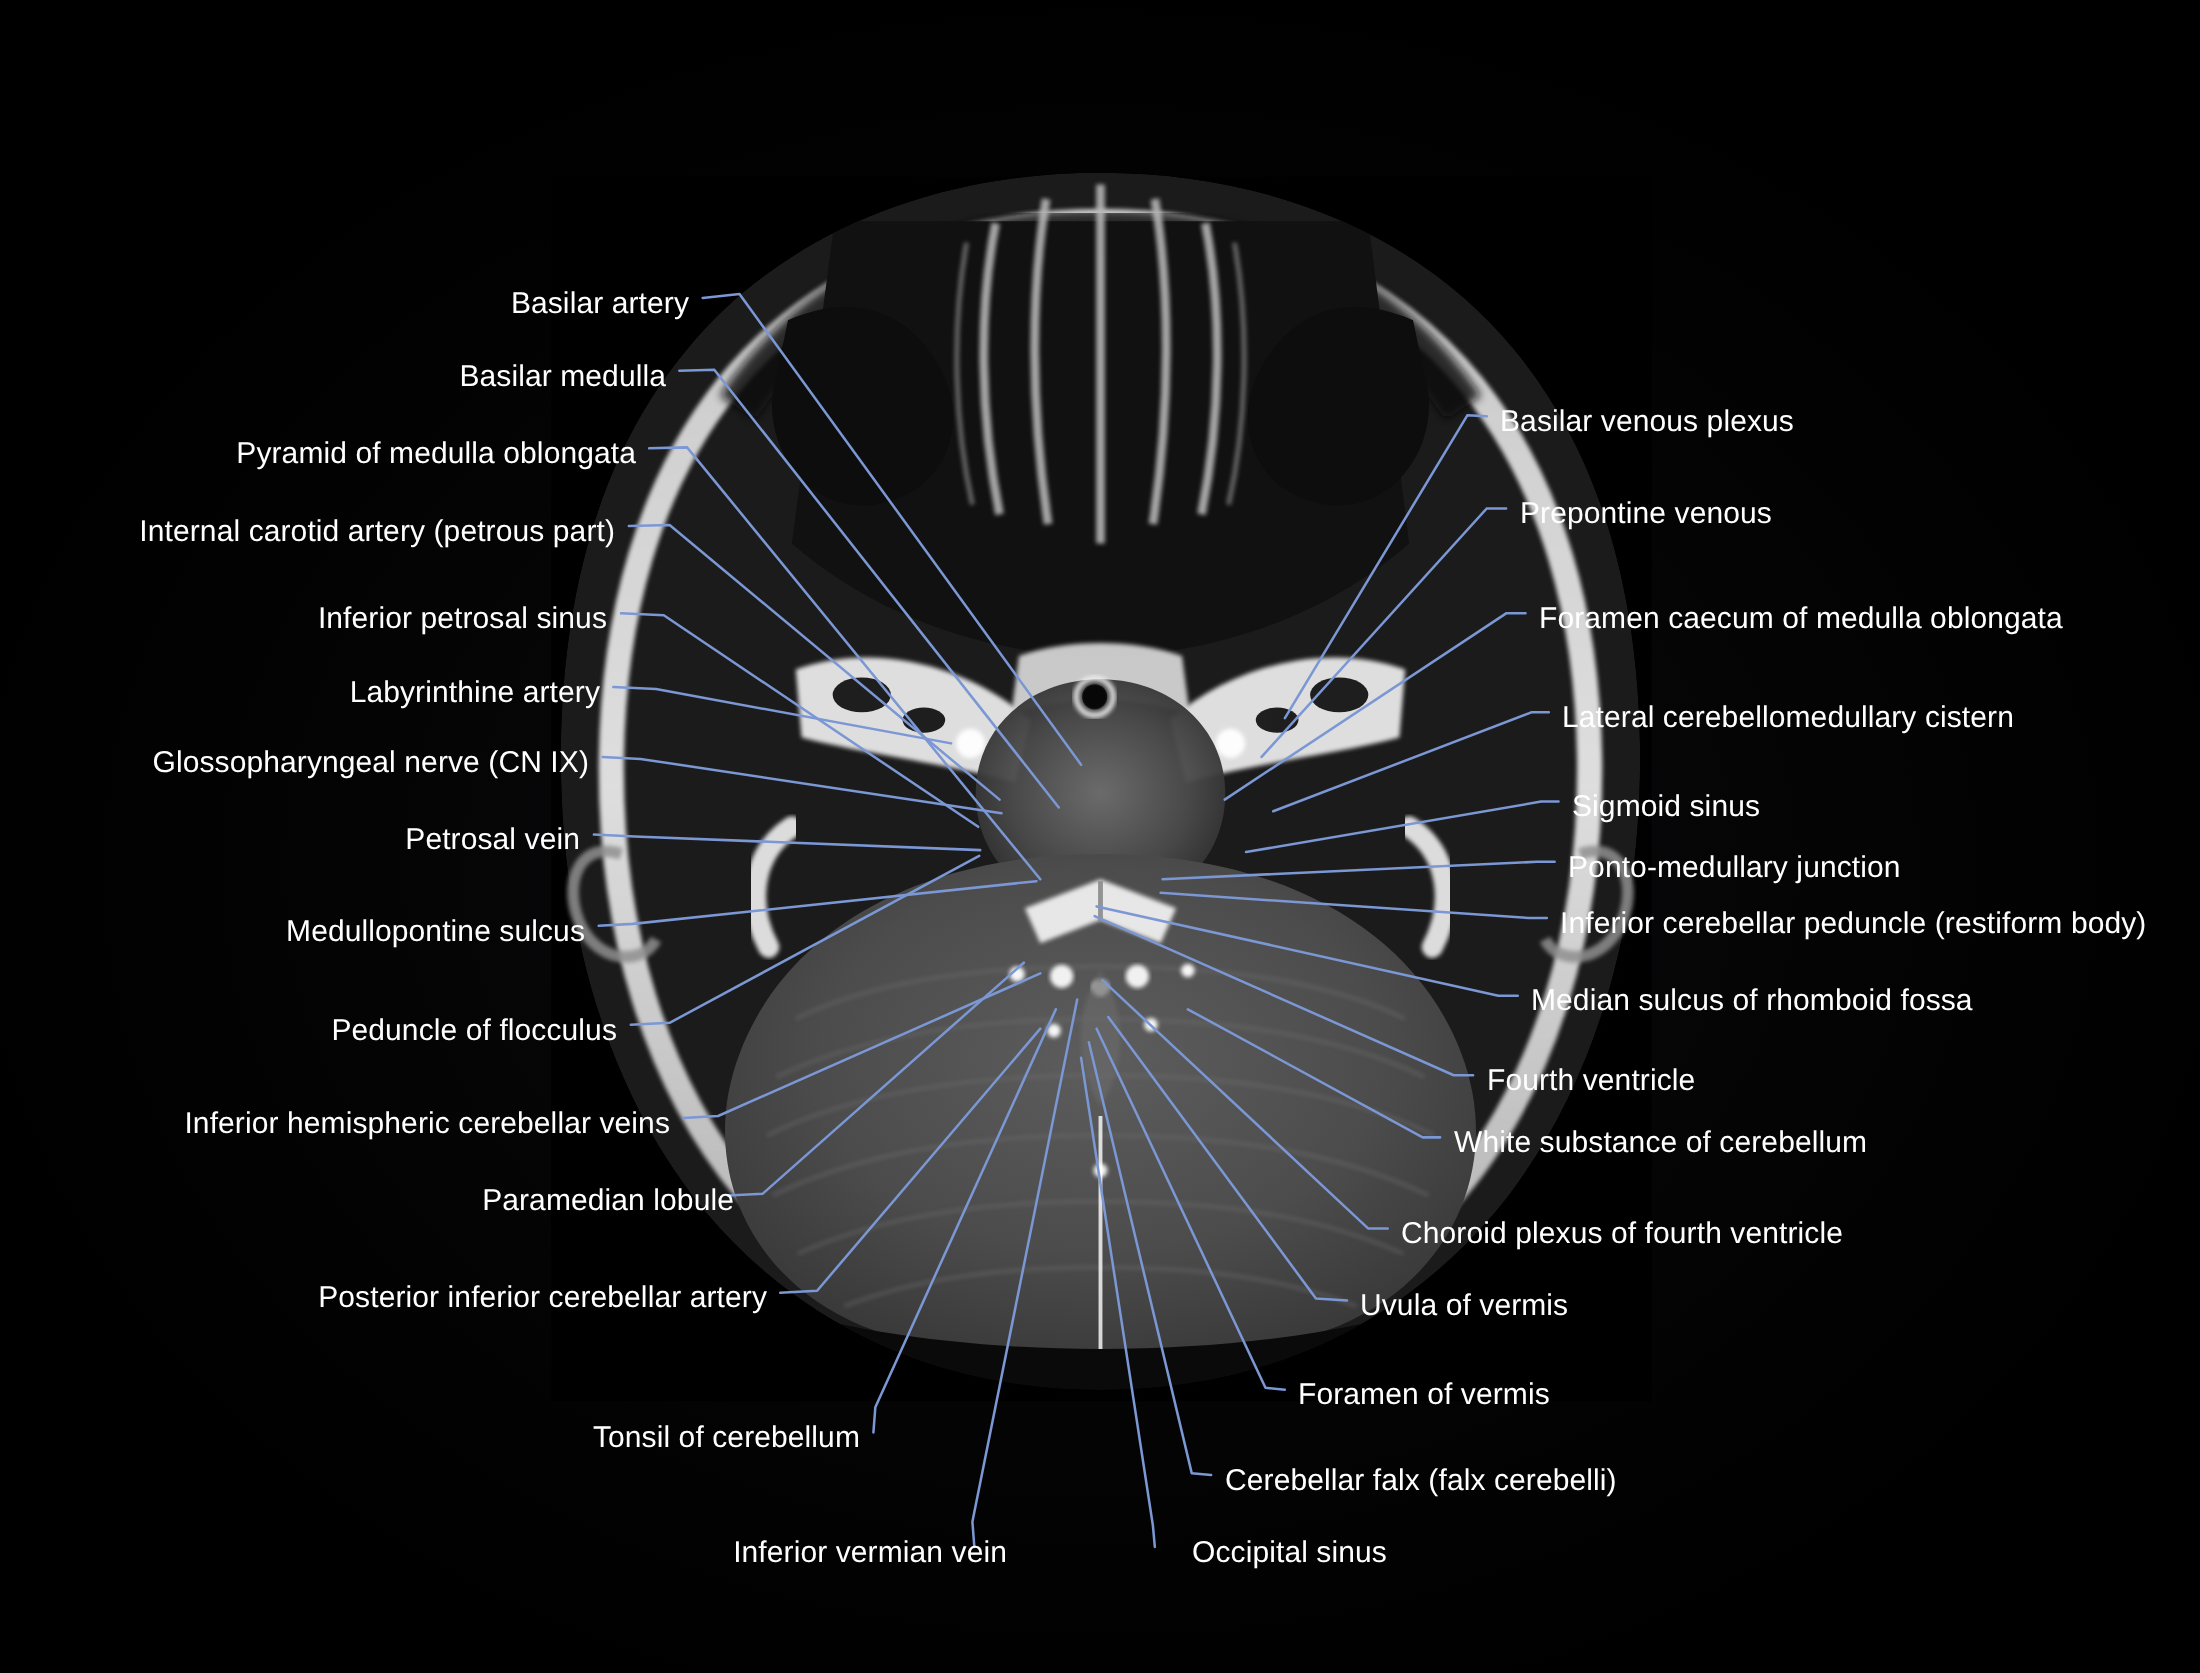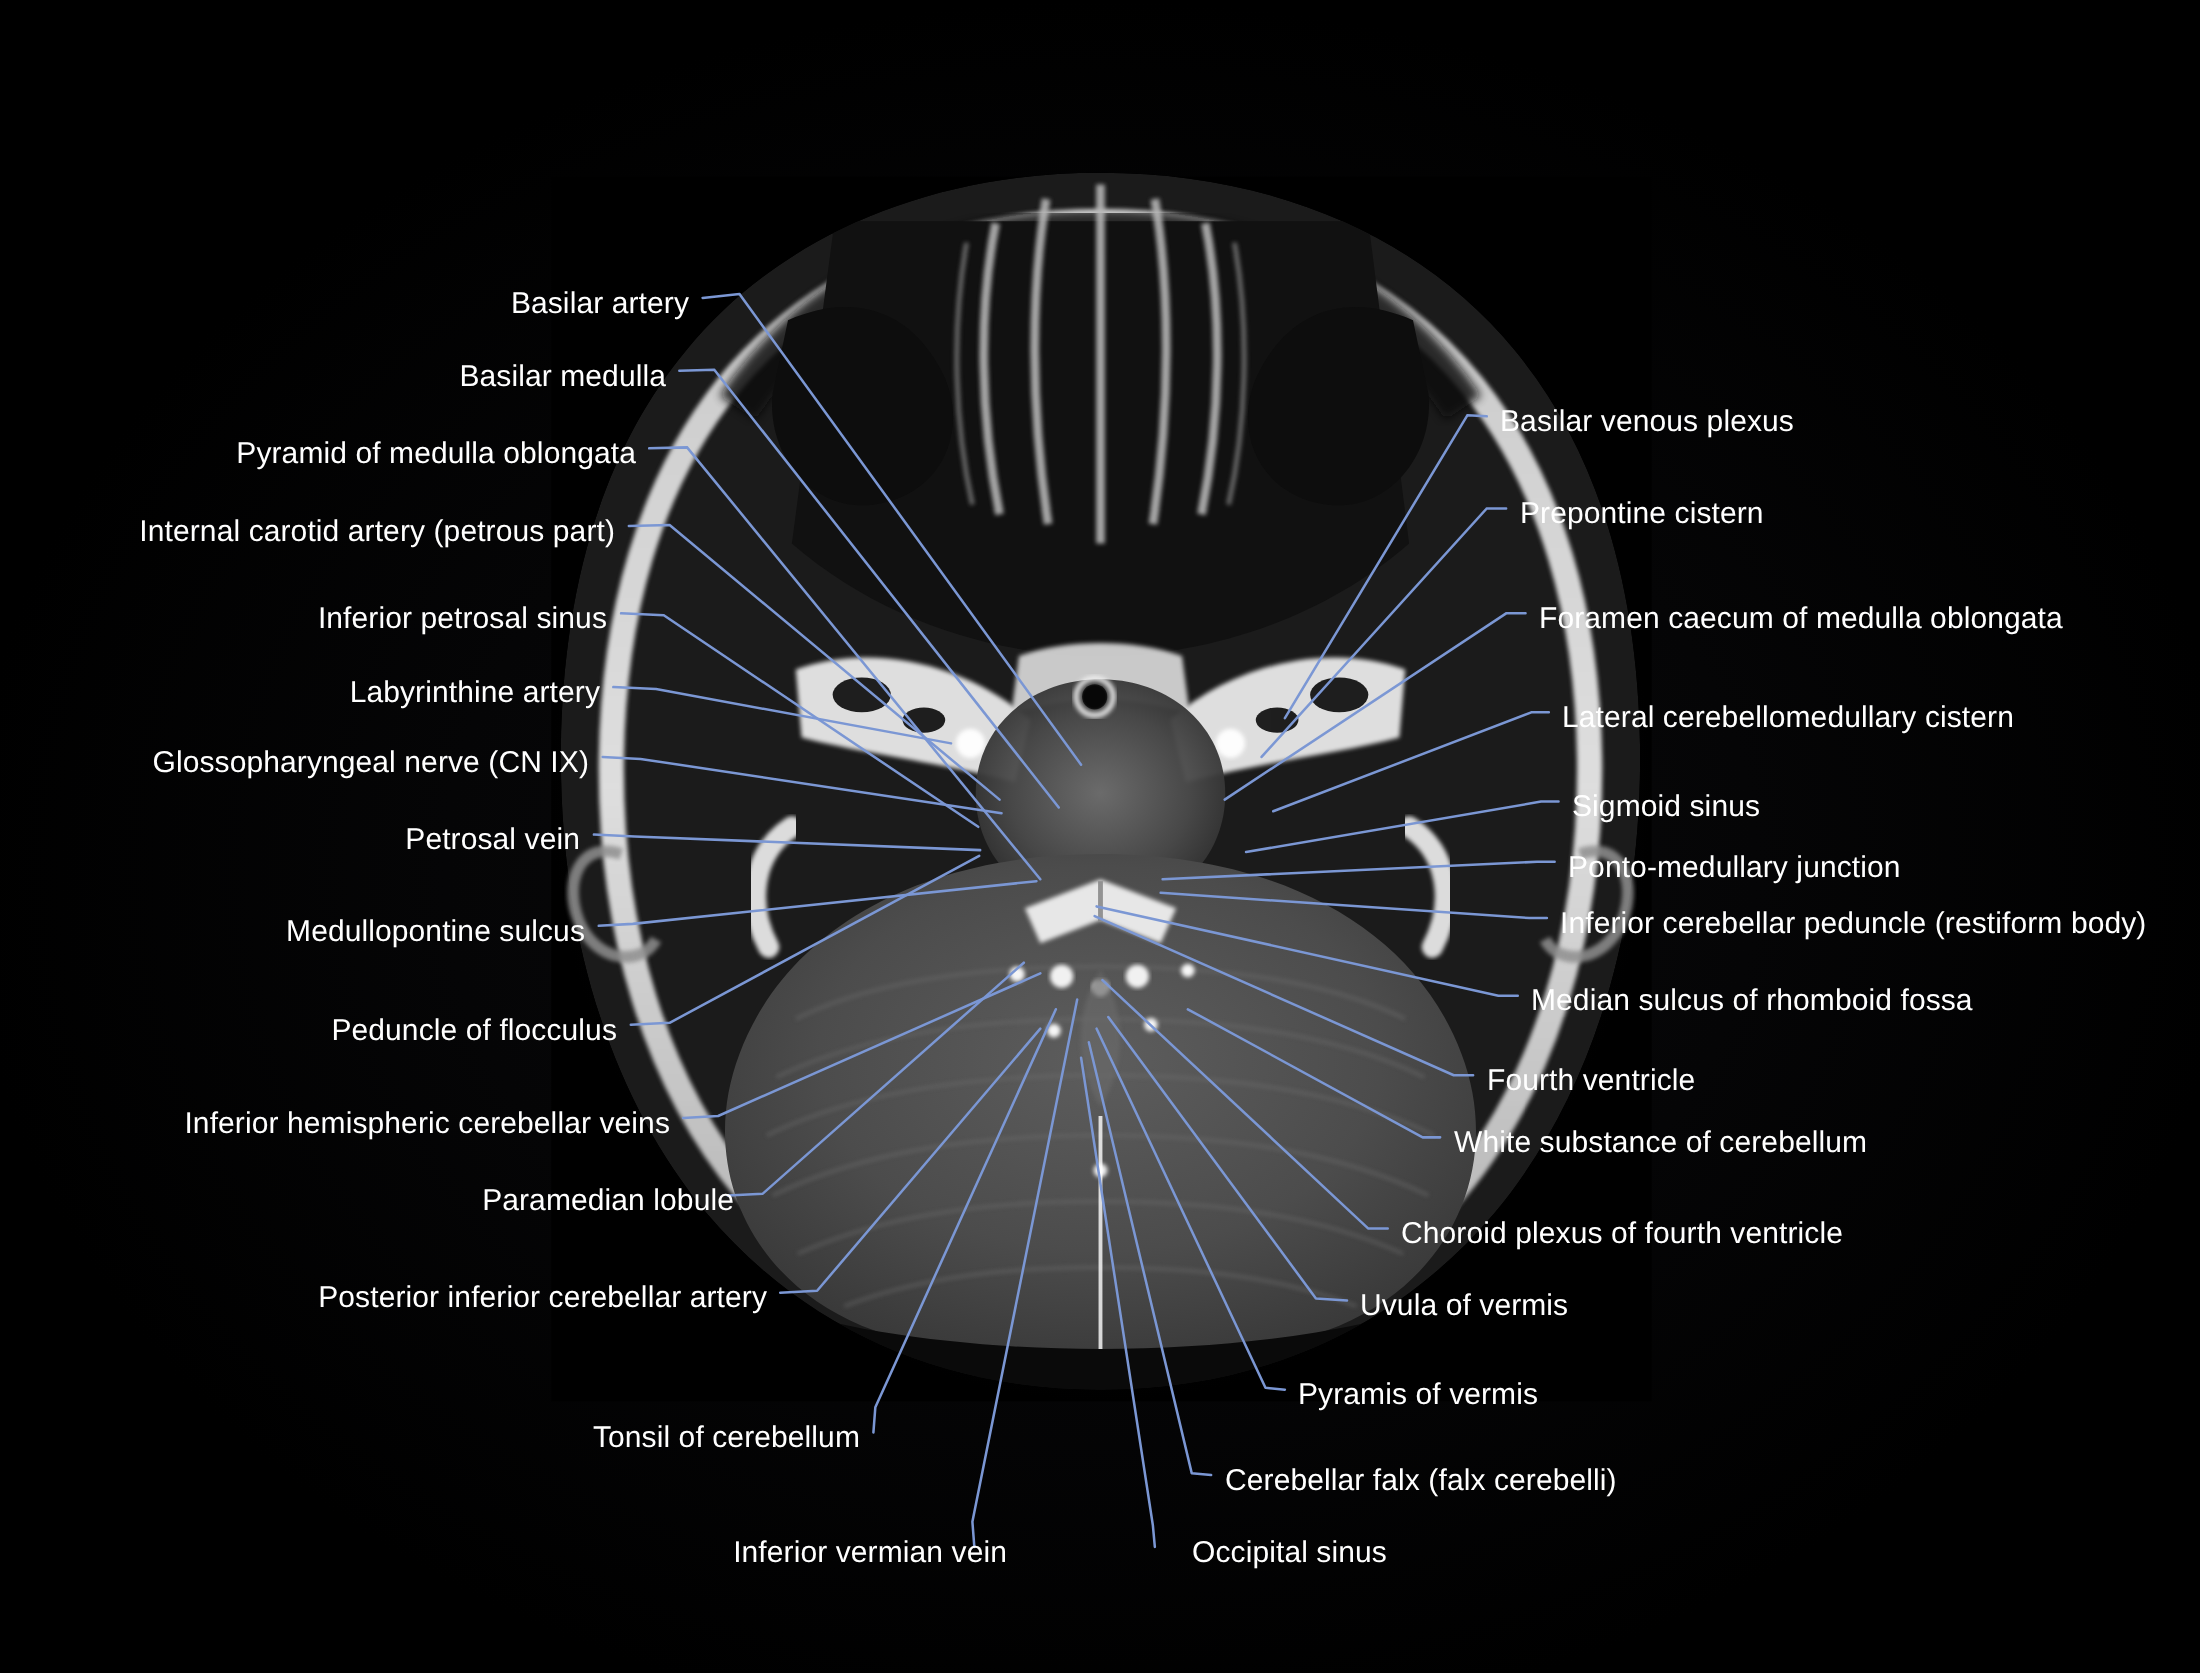--- a/index.html
+++ b/index.html
@@ -267,31 +267,31 @@
         <div class="lbl r" style="left: 585px; top: 932px;">Medullopontine sulcus</div>
         <div class="lbl r" style="left: 617px; top: 1031px;">Peduncle of flocculus</div>
         <div class="lbl r" style="left: 670px; top: 1124px;">Inferior hemispheric cerebellar veins</div>
         <div class="lbl r" style="left: 734px; top: 1201px;">Paramedian lobule</div>
         <div class="lbl r" style="left: 767px; top: 1298px;">Posterior inferior cerebellar artery</div>
         <div class="lbl r" style="left: 860px; top: 1438px;">Tonsil of cerebellum</div>
         <div class="lbl r" style="left: 963px; top: 1553px; margin-left: 44px;">Inferior vermian vein</div>
       </div>
     <div id="labels-right">
         <div class="lbl l" style="left: 1500px; top: 422px;">Basilar venous plexus</div>
-        <div class="lbl l" style="left: 1520px; top: 514px;">Prepontine cistern</div>
+        <div class="lbl l" style="left: 1520px; top: 514px;">Prepontine venous</div>
         <div class="lbl l" style="left: 1539px; top: 619px;">Foramen caecum of medulla oblongata</div>
         <div class="lbl l" style="left: 1562px; top: 718px;">Lateral cerebellomedullary cistern</div>
         <div class="lbl l" style="left: 1572px; top: 807px;">Sigmoid sinus</div>
         <div class="lbl l" style="left: 1568px; top: 868px;">Ponto-medullary junction</div>
         <div class="lbl l" style="left: 1560px; top: 924px;">Inferior cerebellar peduncle (restiform body)</div>
         <div class="lbl l" style="left: 1531px; top: 1001px;">Median sulcus of rhomboid fossa</div>
         <div class="lbl l" style="left: 1487px; top: 1081px;">Fourth ventricle</div>
         <div class="lbl l" style="left: 1454px; top: 1143px;">White substance of cerebellum</div>
         <div class="lbl l" style="left: 1401px; top: 1234px;">Choroid plexus of fourth ventricle</div>
         <div class="lbl l" style="left: 1360px; top: 1306px;">Uvula of vermis</div>
-        <div class="lbl l" style="left: 1298px; top: 1395px;">Pyramis of vermis</div>
+        <div class="lbl l" style="left: 1298px; top: 1395px;">Foramen of vermis</div>
         <div class="lbl l" style="left: 1225px; top: 1481px;">Cerebellar falx (falx cerebelli)</div>
         <div class="lbl l" style="left: 1168px; top: 1553px; margin-left: 24px;">Occipital sinus</div>
       </div>
   </div>
 
 </div>
 
 
 </body></html>

